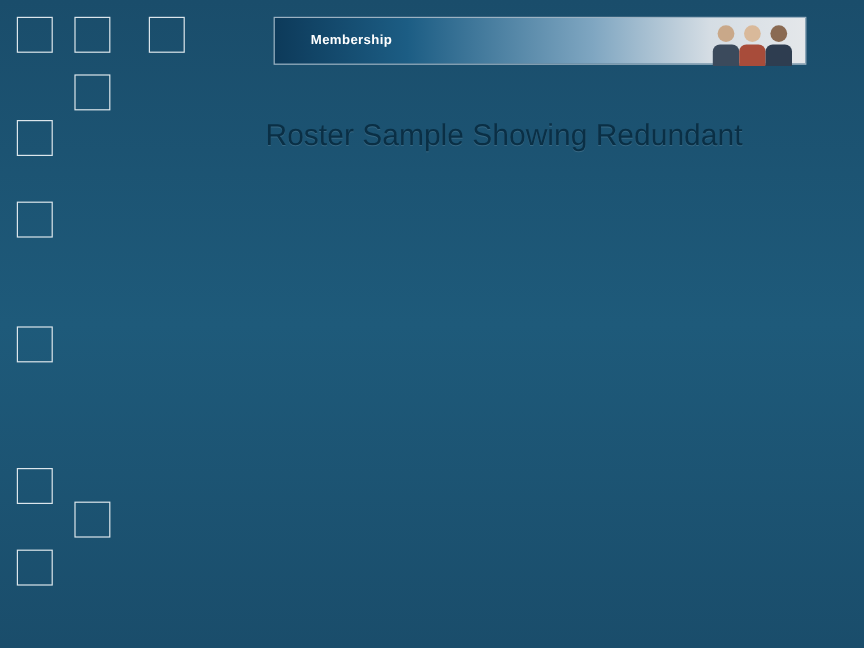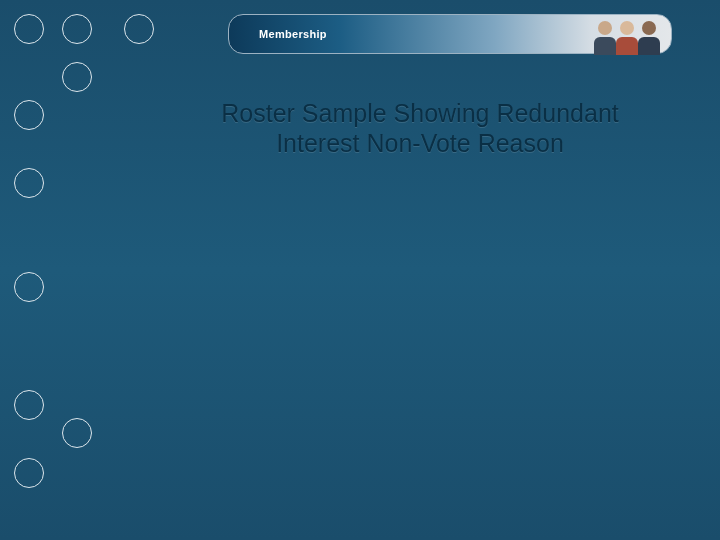--- a/index.html
+++ b/index.html
@@ -1,15 +1,15 @@
 <!DOCTYPE html>
 <html><head>
 <meta charset="utf-8">
 <style>
-  * { margin: 0; padding: 0; box-sizing: border-box; border-radius: 15px; }
+  * { margin: 0; padding: 0; box-sizing: border-box; }
   html, body { width: 720px; height: 540px; }
   body {
     background: linear-gradient(180deg, #1a4d6b 0%, #1e5a7a 50%, #1a4d6b 100%);
     position: relative;
     font-family: "Trebuchet MS", Verdana, sans-serif;
     overflow: hidden;
   }
 
   .banner {
     position: absolute;
@@ -102,21 +102,20 @@
       </div>
     <div class="person p3">
         <div class="head"></div>
         <div class="body"></div>
       </div>
   </div>
 </div>
 
 <div class="title">
   <div>Roster Sample Showing Redundant</div>
-  <div>Interest Non-Vote Reason</div>
 </div>
 
 <div id="decor-container">
     <div class="deco-box" style="top: 14px; left: 14px;"></div>
     <div class="deco-box" style="top: 14px; left: 62px;"></div>
     <div class="deco-box" style="top: 14px; left: 124px;"></div>
     <div class="deco-box" style="top: 62px; left: 62px;"></div>
     <div class="deco-box" style="top: 100px; left: 14px;"></div>
     <div class="deco-box" style="top: 168px; left: 14px;"></div>
     <div class="deco-box" style="top: 272px; left: 14px;"></div>

